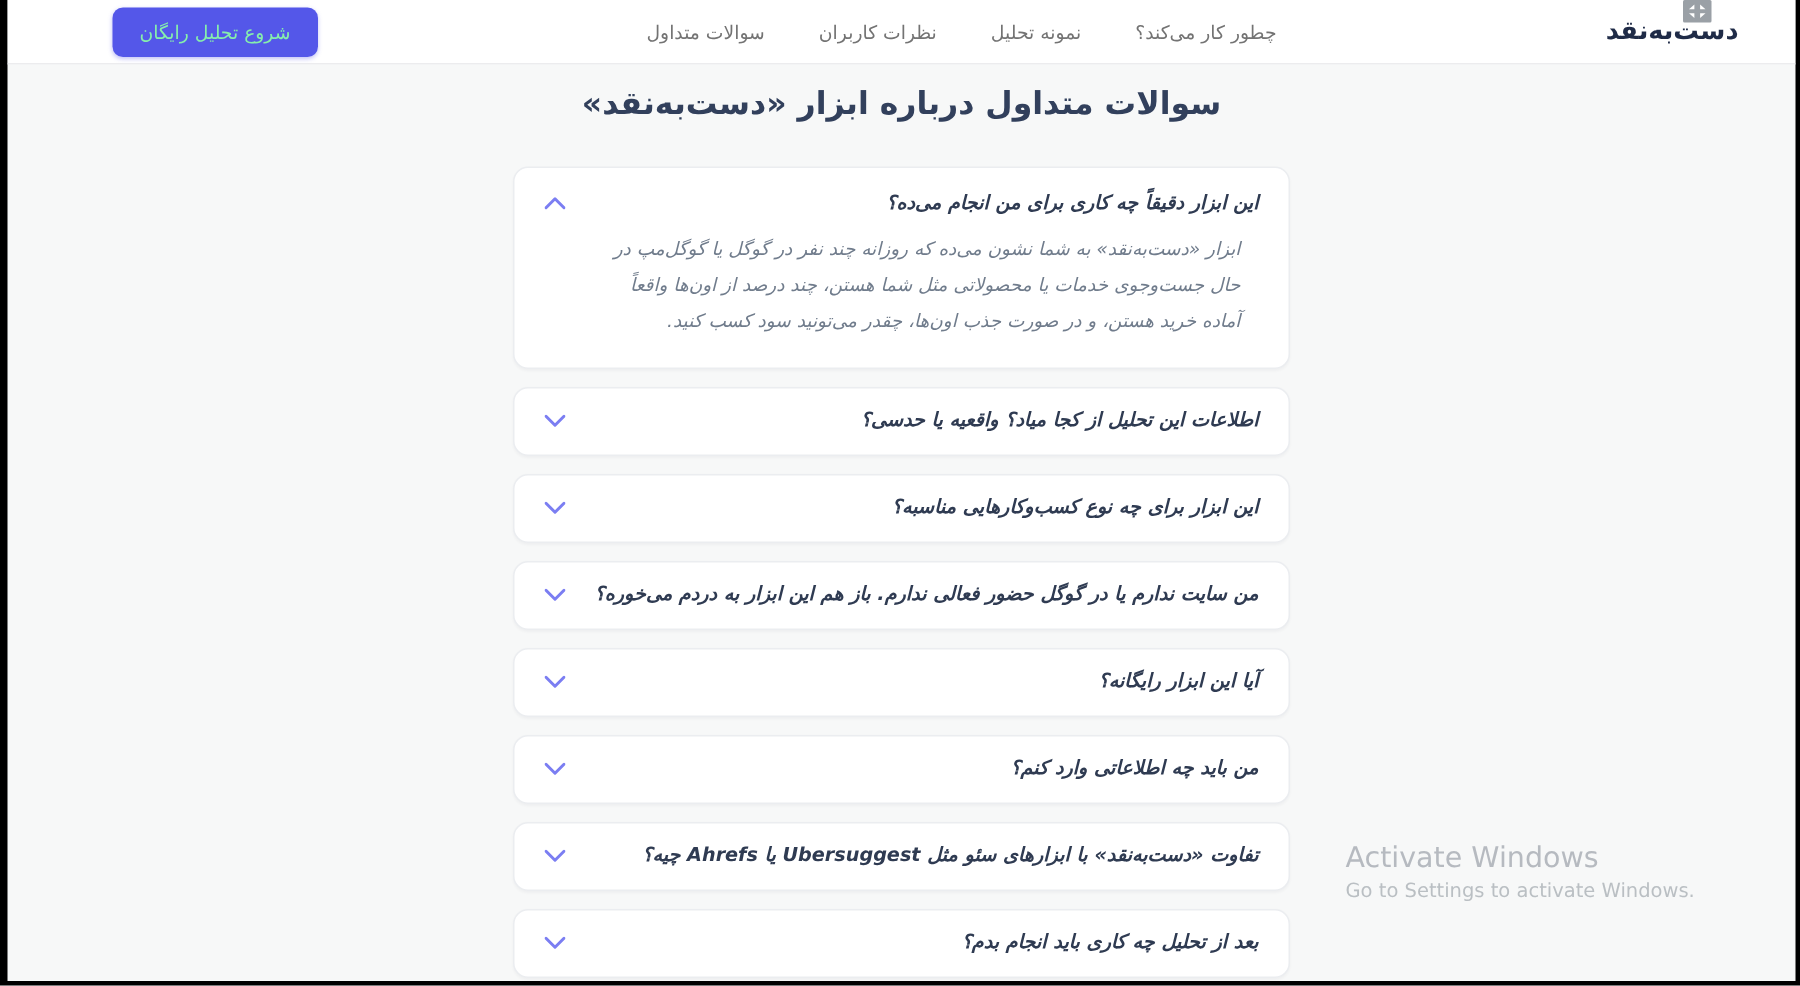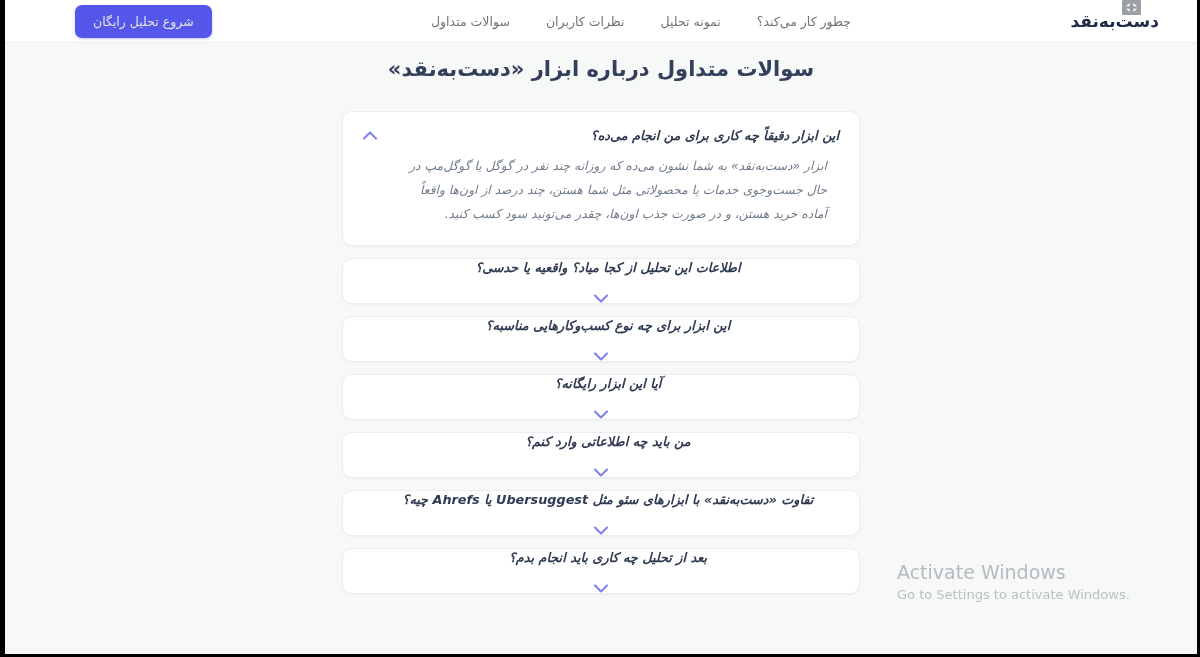--- a/index.html
+++ b/index.html
@@ -28,39 +28,39 @@
     background:#9aa0a6;display:flex;align-items:center;justify-content:center;
     border-radius:1px;z-index:5;
   }
   .nav{
     flex:1;display:flex;justify-content:center;align-items:center;gap:36px;
   }
   .nav-item{
     font-size:12.5px;color:#737373;cursor:pointer;white-space:nowrap;
   }
   .cta-btn{
-    background:#5457e9;color:#e5e5e5;border:none;border-radius:7px;
+    background:#5457e9;color:#86efac;border:none;border-radius:7px;
     font-size:12.5px;padding:9px 18px;cursor:pointer;white-space:nowrap;
     font-family:inherit;box-shadow:0 1px 3px rgba(84,87,233,.35);text-align:center;
   }
   
   .main{direction:rtl;}
   .page-title{
     margin:14px 0 0;text-align:center;
     font-size:21px;font-weight:800;color:#32405c;
   }
   .faq-list{
     width:518px;margin:30px auto 0;font-style:italic;
   }
   .faq-card{
     background:#ffffff;border:1px solid #ebedf0;border-radius:10px;
     box-shadow:0 1px 2px rgba(20,30,60,.04);
     box-sizing:border-box;cursor:pointer;
   }
-  .faq-card + .faq-card{margin-top:12px;flex-direction:column;}
+  .faq-card + .faq-card{margin-top:12px;}
   .faq-card.collapsed{
     height:46px;display:flex;align-items:center;justify-content:space-between;
     padding:0 20px;
   }
   .faq-card.expanded{padding:15px 20px 16px;}
   .faq-row{display:flex;align-items:center;justify-content:space-between;}
   .faq-q{
     font-size:12.8px;font-weight:700;color:#2f3b52;line-height:1.4;
     padding-left:14px;
   }
@@ -134,20 +134,28 @@
 
       <div class="faq-card collapsed">
         <span class="faq-q">این ابزار برای چه نوع کسب‌وکارهایی مناسبه؟</span>
         <span class="chev">
           <svg width="14" height="9" viewBox="0 0 14 9">
               <polyline points="1,1.5 7,7.5 13,1.5" fill="none" stroke="#7b7ef2" stroke-width="2" stroke-linecap="round" stroke-linejoin="round"></polyline>
             </svg>
         </span>
       </div>
 
+      <div class="faq-card collapsed">
+        <span class="faq-q">من سایت ندارم یا در گوگل حضور فعالی ندارم. باز هم این ابزار به دردم می‌خوره؟</span>
+        <span class="chev">
+          <svg width="14" height="9" viewBox="0 0 14 9">
+              <polyline points="1,1.5 7,7.5 13,1.5" fill="none" stroke="#7b7ef2" stroke-width="2" stroke-linecap="round" stroke-linejoin="round"></polyline>
+            </svg>
+        </span>
+      </div>
 
       <div class="faq-card collapsed">
         <span class="faq-q">آیا این ابزار رایگانه؟</span>
         <span class="chev">
           <svg width="14" height="9" viewBox="0 0 14 9">
               <polyline points="1,1.5 7,7.5 13,1.5" fill="none" stroke="#7b7ef2" stroke-width="2" stroke-linecap="round" stroke-linejoin="round"></polyline>
             </svg>
         </span>
       </div>
 

